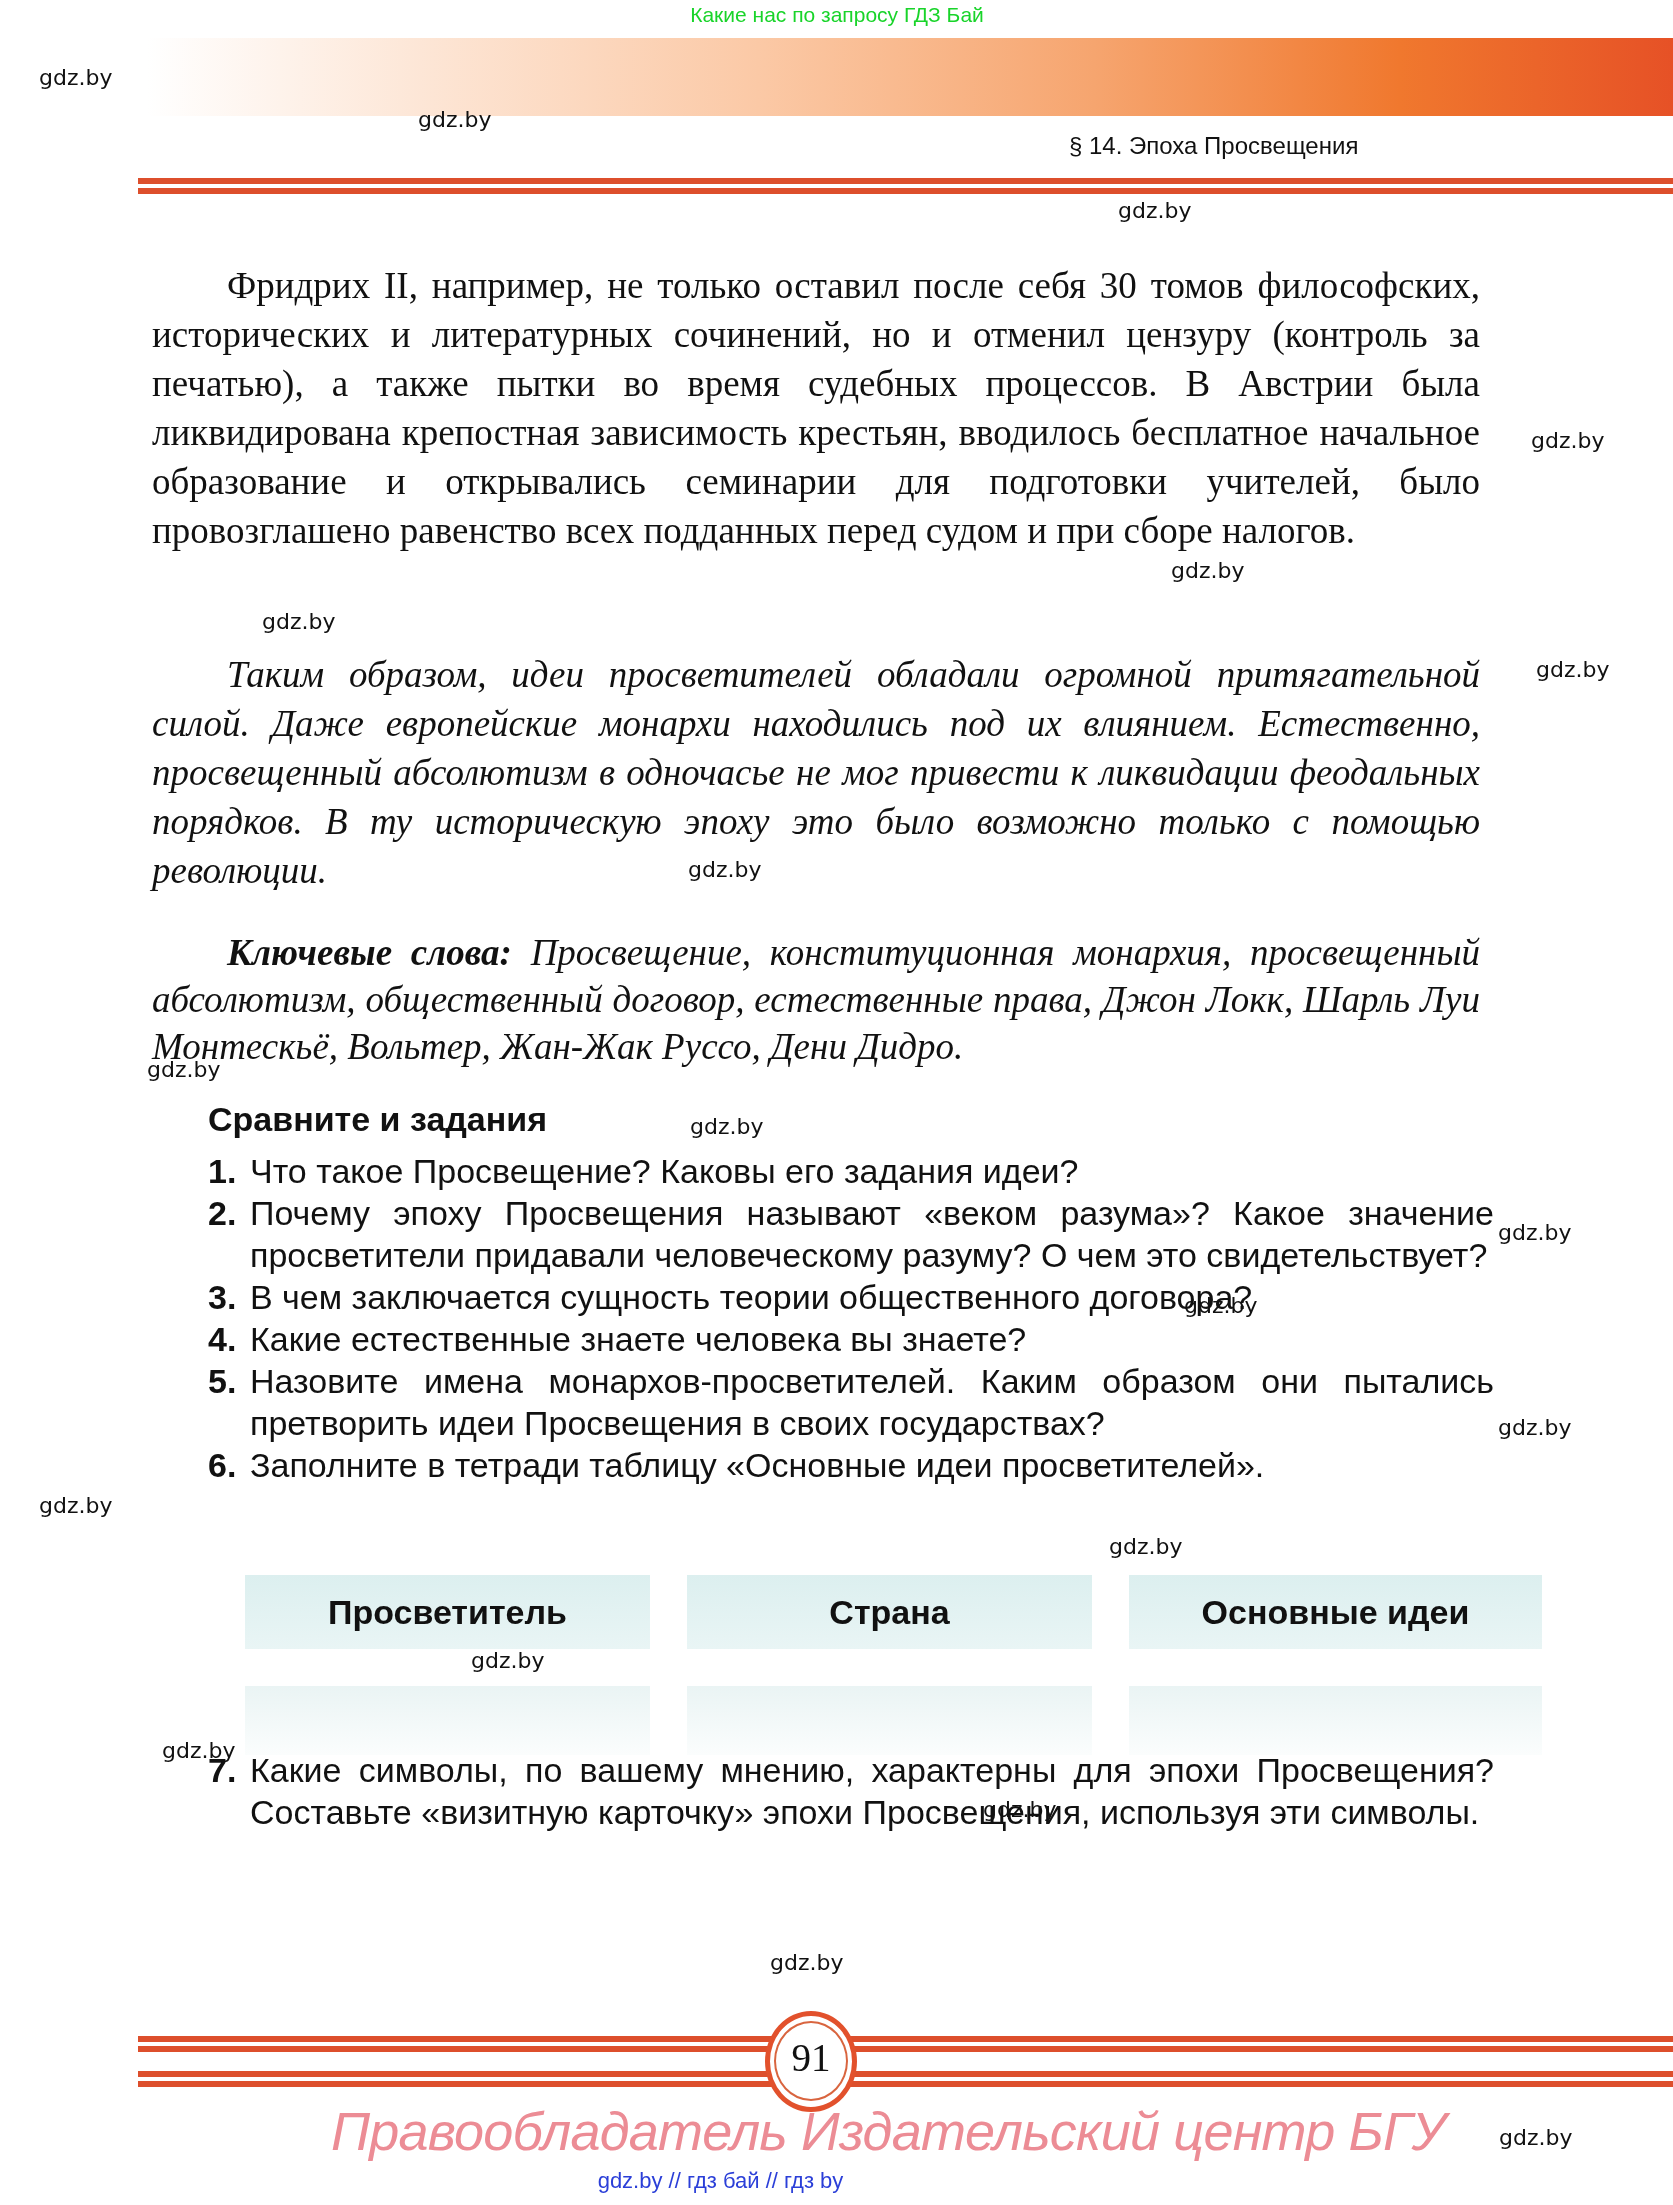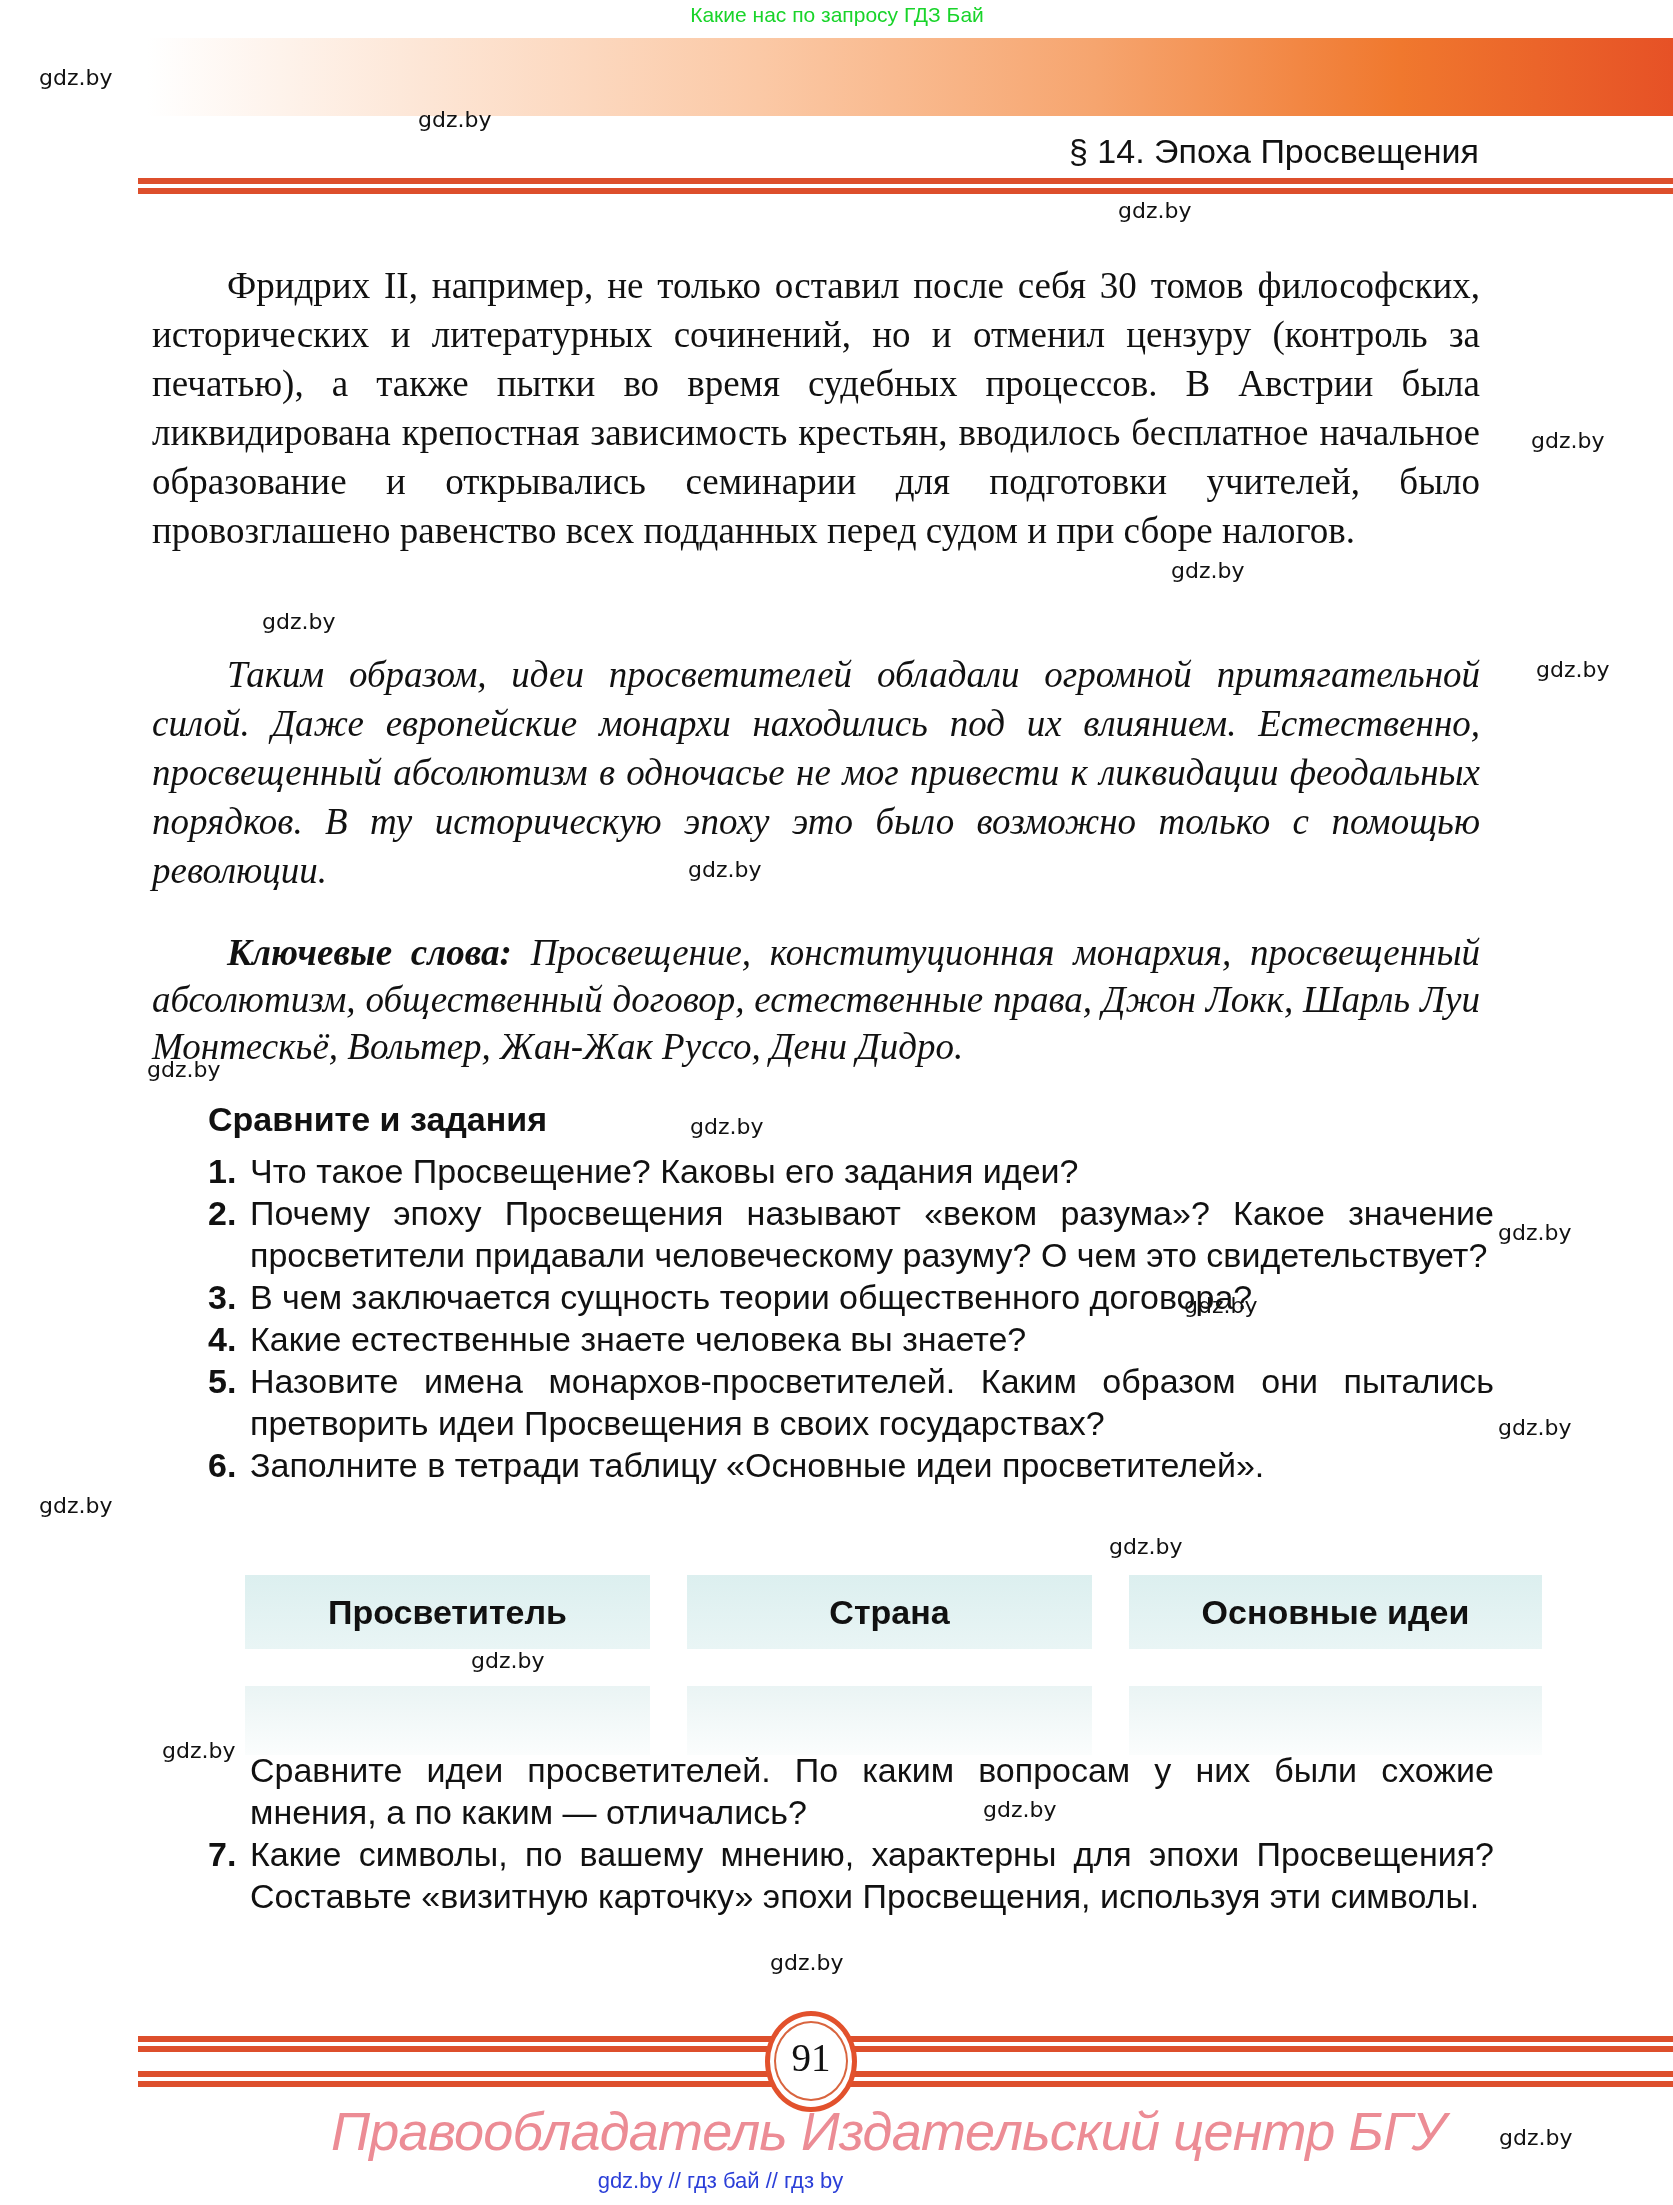--- a/index.html
+++ b/index.html
@@ -2,21 +2,21 @@
 <html style="font-size:13.4px"><head>
 <meta charset="utf-8">
 <style>
   html, body { margin:0; padding:0; }
   body { width:1674px; height:2205px; position:relative; background:#ffffff; overflow:hidden; color:#111; }
   .abs { position:absolute; }
   .top-banner { left:0; top:3.4px; width:1674px; text-align:center; font-family:"Liberation Sans", sans-serif; font-size:21px; color:#19d42a; }
   .header-band { left:147px; top:38px; width:1527px; height:78px;
     background:linear-gradient(to right, #ffffff 0%, #fde6d6 18%, #fbc9a6 40%, #f6a56f 62%, #f0782e 82%, #e65126 100%); }
   .rule { left:138px; width:1535px; height:5.9px; background:#dd4f2c; }
-  .section-title { left:1069px; top:132px; font-family:"Liberation Sans", sans-serif; font-size:34px; color:#111; white-space:nowrap; }
+  .section-title { left:1069px; top:132px; font-family:"Liberation Sans", sans-serif; font-size:24px; color:#111; white-space:nowrap; }
   .wm { font-family:"DejaVu Sans", sans-serif; font-size:22px; color:#111; white-space:nowrap; }
   .serif-block { left:137px; width:1358px; font-family:"Liberation Serif", serif; font-size:37px; line-height:49px; text-align:justify; color:#111; }
   .serif-block p { margin:15px; text-indent:75px; }
   .italic { font-style:italic; }
   .kw-label { font-weight:bold; font-style:italic; }
   .q-heading { left:208px; top:1100px; font-family:"Liberation Sans", sans-serif; font-weight:bold; font-size:34px; color:#111; }
   .q-list { left:208px; top:1150px; width:1286px; font-family:"Liberation Sans", sans-serif; font-size:34px; line-height:42px; color:#111; }
   .q-item { display:flex; text-align:justify; }
   .q-num { width:42px; flex:0 0 42px; font-weight:bold; }
   .q-text { flex:1; }
@@ -85,21 +85,20 @@
 <div class="abs tbl">
   <div class="th">Просветитель</div>
   <div class="th">Страна</div>
   <div class="th">Основные идеи</div>
   <div class="td"></div>
   <div class="td"></div>
   <div class="td"></div>
 </div>
 
 <div class="abs q-list" style="top:1749px">
-  <div class="q-extra">Сравните идеи просветителей. По каким вопросам у них были схожие мнения, а по каким — отличались?</div>
   <div class="q-item">
     <span class="q-num">7.</span>
     <span class="q-text">Какие символы, по вашему мнению, характерны для эпохи Просвещения? Составьте «визитную карточку» эпохи Просвещения, используя эти символы.</span>
   </div>
 </div>
 
 <div class="abs rule" style="top:2036px"></div>
 <div class="abs rule" style="top:2046px"></div>
 <div class="abs rule" style="top:2071px"></div>
 <div class="abs rule" style="top:2081px"></div>

